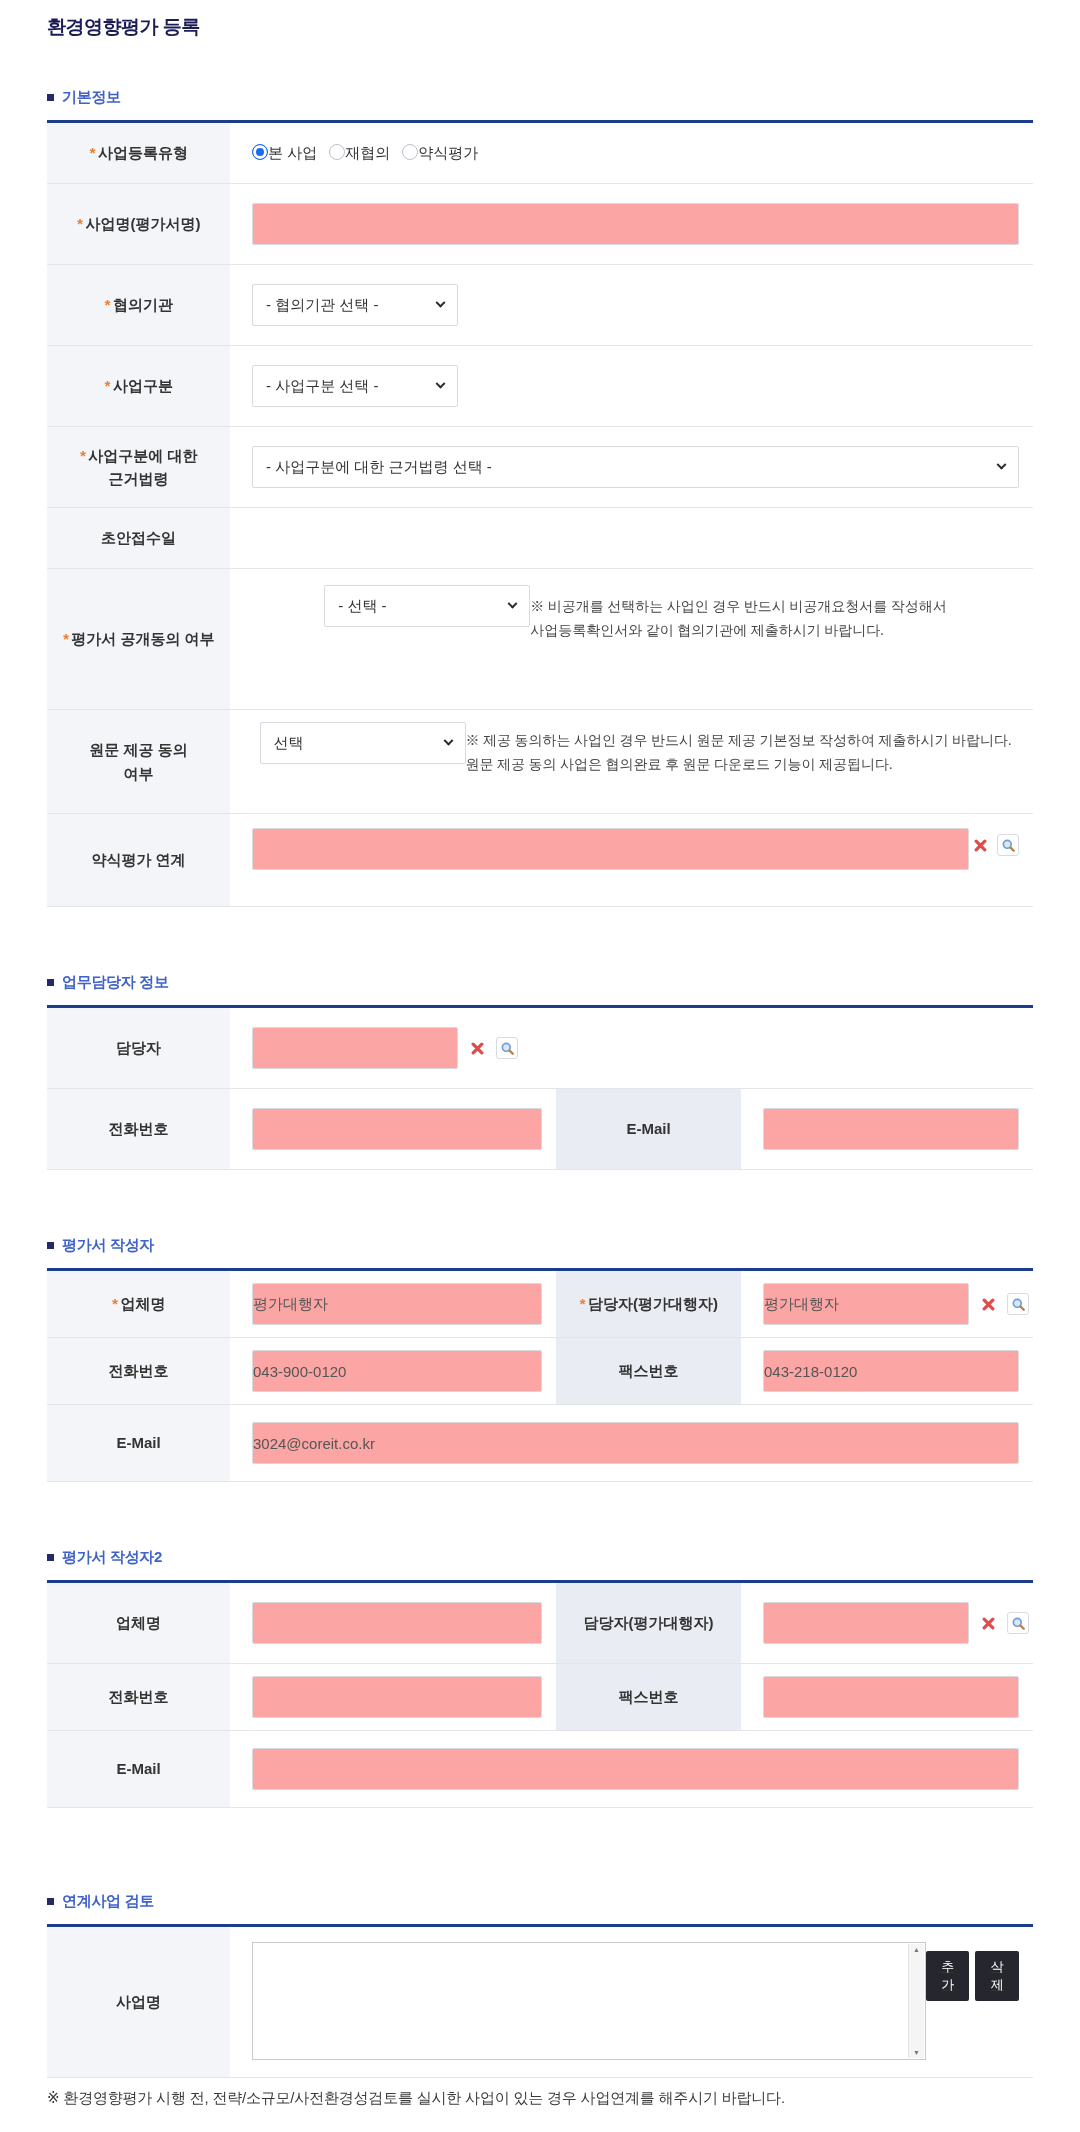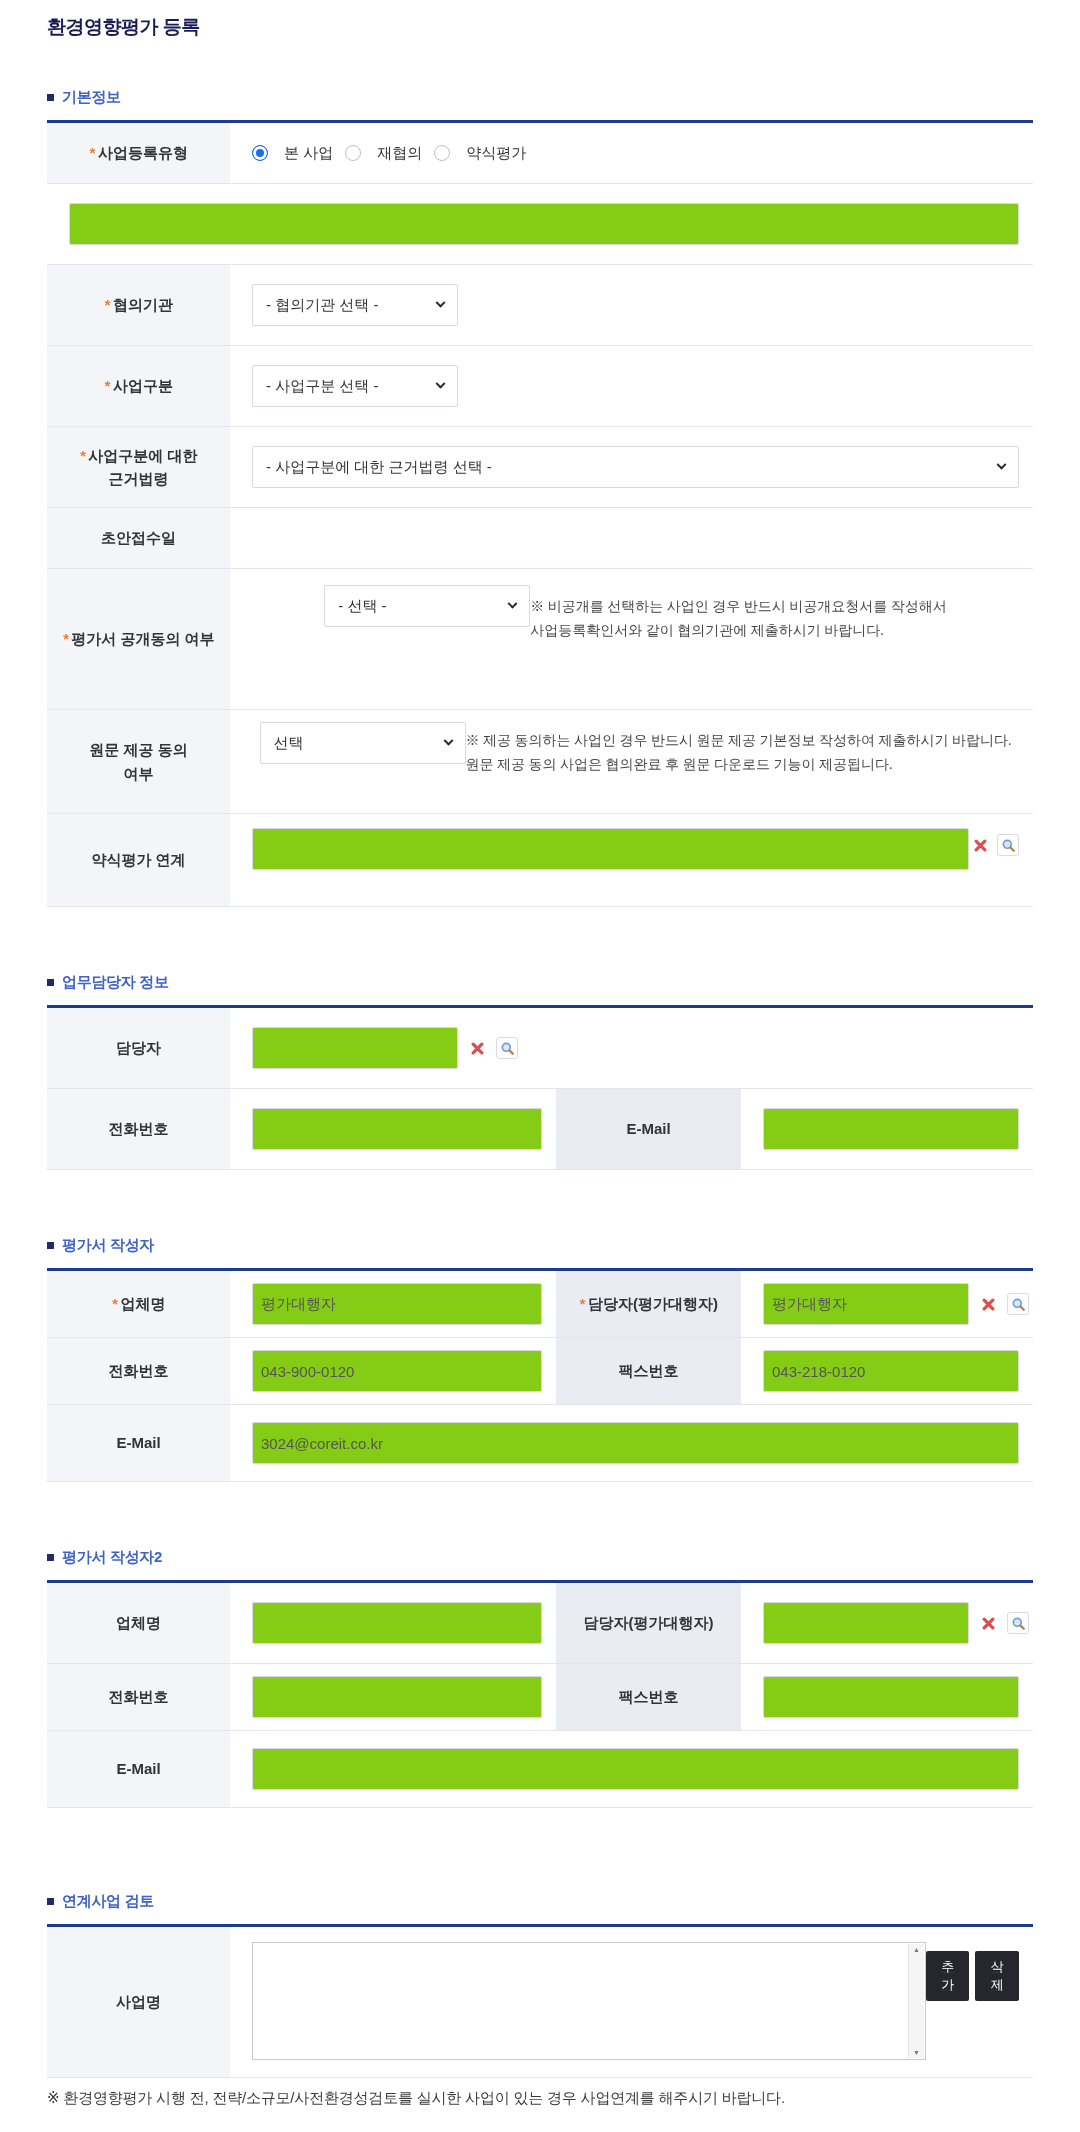--- a/index.html
+++ b/index.html
@@ -27,38 +27,38 @@
     text-align:center; font-size:15px; font-weight:700; color:#333;
     line-height:1.55; padding:10px 8px;
   }
   .lbl2 { width:185px; min-width:185px; background:#eaecf4; }
   .cell { flex:1; display:flex; align-items:center; gap:8px; padding:11px 14px 11px 22px; }
   .cell.col { flex-direction:row; align-items:flex-start; justify-content:center; gap:0; }
 
   .req { color:#ee7d31; font-weight:700; margin-right:3px; }
 
   .inp {
-    height:42px; border:1px solid #d8dae0; border-radius:2px; background:#84cc16;
-    padding:0 8px; font-size:15px; color:#555; font-family:inherit; outline:none;
+    height:42px; border:1px solid #d8dae0; border-radius:2px; background:#fca5a5;
+    padding:0 0; font-size:15px; color:#555; font-family:inherit; outline:none;
   }
   .inp.full { width:100%; }
   .inp.w290 { width:290px; }
   .inp.w206 { width:206px; }
 
   .select {
     height:42px; border:1px solid #d8dae0; border-radius:2px; background:#fff;
     display:flex; align-items:center; justify-content:space-between;
     padding:0 13px; font-size:15px; color:#333; cursor:pointer;
   }
   .select.w206 { width:206px; }
   .select.full { width:100%; }
   .chev { width:7px; height:7px; border-right:2px solid #2b2b2b; border-bottom:2px solid #2b2b2b; transform:rotate(45deg) translate(-2px,-2px); }
 
   .radio-group { display:flex; align-items:center; gap:12px; font-size:15px; color:#333; }
-  .radio { display:flex; align-items:center; gap:16px; cursor:pointer; }
+  .radio { display:flex; gap:0; cursor:pointer; }
   .rdo { width:16px; height:16px; border-radius:50%; border:1px solid #bcc0ca; background:#fff; }
   .rdo.on { border:1px solid #1a6df0; background:#1a6df0; box-shadow:inset 0 0 0 3px #fff; }
 
   .icon-row { display:flex; align-items:center; gap:6px; }
   .icon-btn {
     width:22px; height:22px; border:none; background:#fff; border-radius:3px;
     display:flex; align-items:center; justify-content:center; cursor:pointer; padding:0;
   }
   .icon-btn.boxed { border:1px solid #d9dbe0; }
 
@@ -119,20 +119,23 @@
             </span>
             <span class="radio">
               <span class="rdo"></span>
               <span>약식평가</span>
             </span>
           </div>
         </div>
       </div>
 
       <div class="row h80">
+        <div class="lbl">
+          <span><em class="req">*</em><span>사업명(평가서명)</span></span>
+        </div>
         <div class="cell">
           <input class="inp full" type="text" style="">
         </div>
       </div>
 
       <div class="row h80">
         <div class="lbl">
           <span><em class="req">*</em><span>협의기관</span></span>
         </div>
         <div class="cell">

